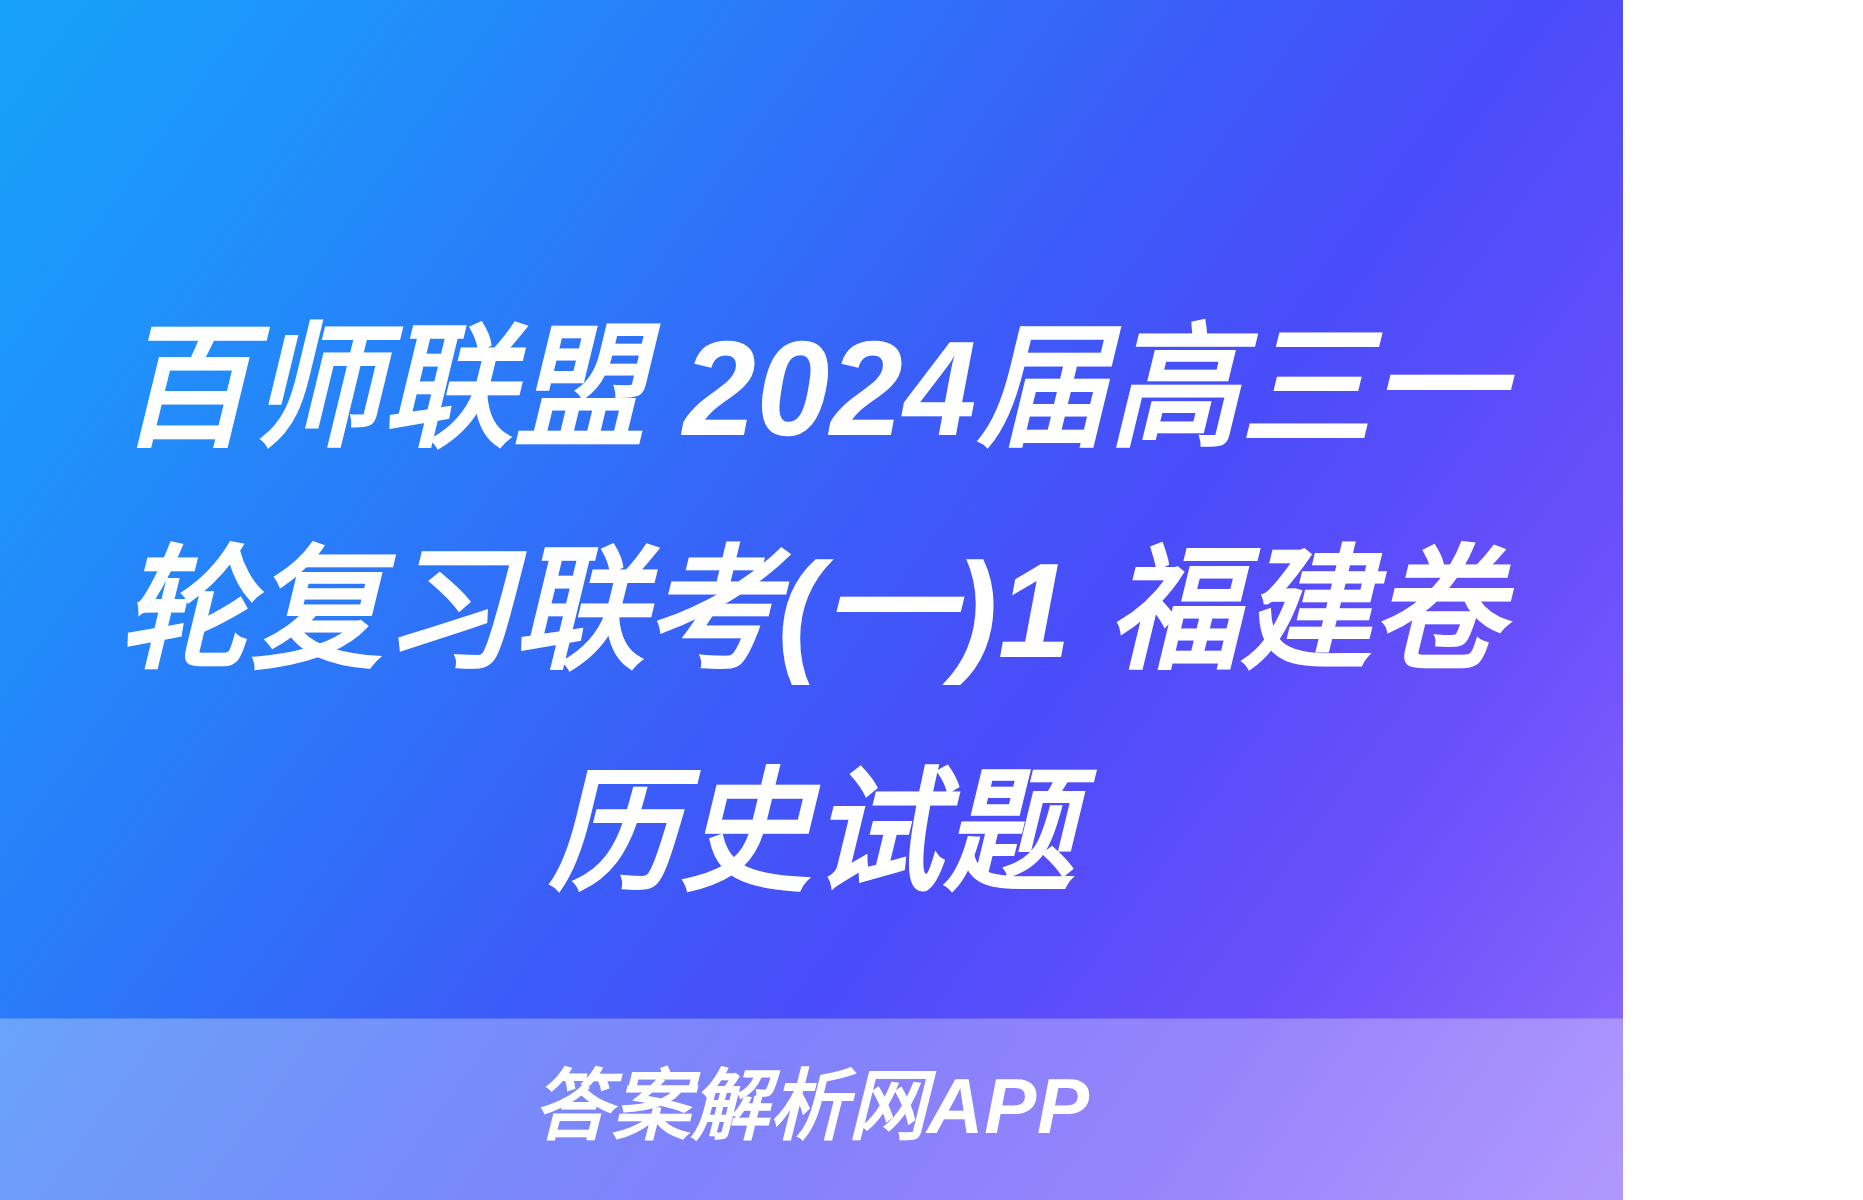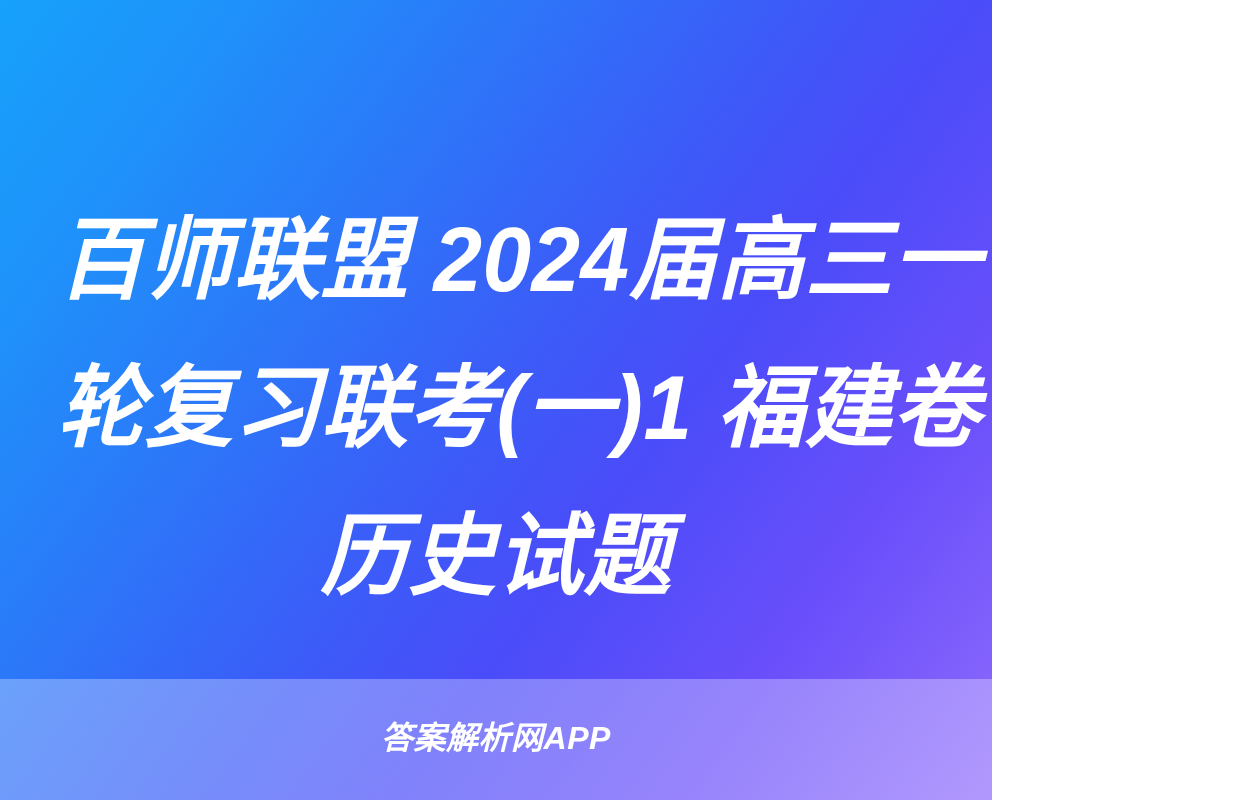--- a/index.html
+++ b/index.html
@@ -9,21 +9,21 @@
   }
   body {
     width: 1242px;
     height: 800px;
     overflow: hidden;
     font-family: "Liberation Sans", "DejaVu Sans", sans-serif;
   }
 
   #cover {
     position: relative;
-    width: 992px;
+    width: 1082px;
     height: 800px;
     overflow: hidden;
     
     background: linear-gradient(126deg,
         #16a1fb 0%,
         #1e93fa 14%,
         #2a7bf9 30%,
         #3a5ef8 48%,
         #4a4cf9 62%,
         #6a4ffb 80%,
@@ -62,21 +62,21 @@
     top: 679px;
     height: 121px;
     background: rgba(255, 255, 255, 0.30);
     display: flex;
     align-items: center;
     justify-content: center;
   }
 
   #watermark-text {
     color: #ffffff;
-    font-size: 32px;
+    font-size: 52px;
     line-height: 44px;
     font-weight: 700;
     font-style: italic;
     letter-spacing: 0.5px;
     white-space: nowrap;
     transform: translateY(-2px);
   }
 </style>
 </head>
 <body>

